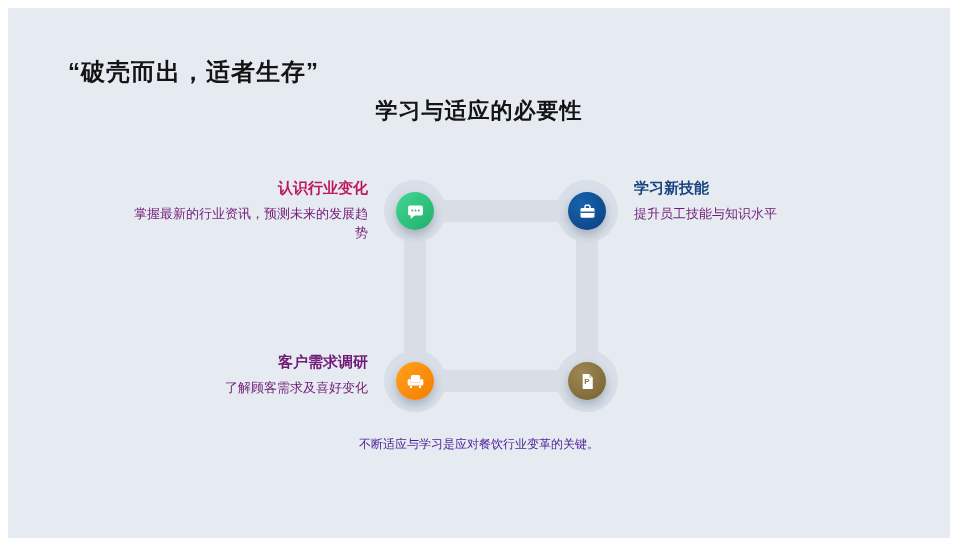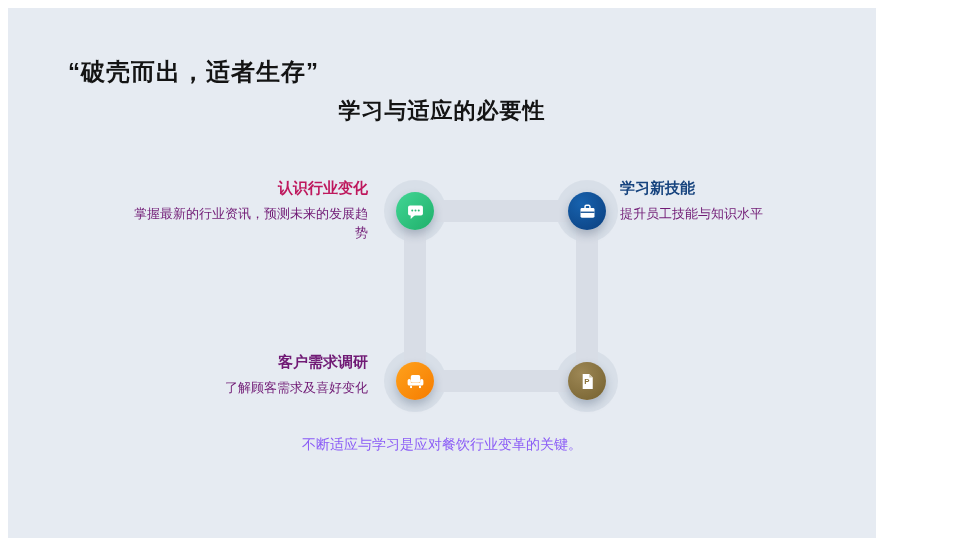--- a/index.html
+++ b/index.html
@@ -5,21 +5,21 @@
   * { margin: 0; padding: 0; box-sizing: border-box; }
   html, body {
     width: 960px; height: 548px;
     background: #ffffff;
     font-family: "Liberation Sans", "DejaVu Sans", sans-serif;
     overflow: hidden;
   }
   .slide {
     position: absolute;
     left: 8px; top: 8px;
-    width: 868px; height: 530px;
+    width: 942px; height: 530px;
     background: #e6ebf2;
   }
   .main-title {
     position: absolute;
     left: 60px; top: 48px;
     font-size: 24px;
     font-weight: bold;
     color: #141414;
     letter-spacing: 1px;
   }
@@ -67,21 +67,21 @@
   .halo-bl { left: 376px; top: 342px; }
   .halo-br { left: 548px; top: 342px; }
   
   .node-text {
     position: absolute;
     width: 240px;
   }
   .node-text.align-right { text-align: right; }
   .node-text.align-left  { text-align: left; }
   .nt-tl { left: 120px; top: 170px; }
-  .nt-tr { left: 612px; top: 170px; }
+  .nt-tr { left: 626px; top: 170px; }
   .nt-bl { left: 120px; top: 344px; }
   .nt-br { left: 626px; top: 344px; }
   .node-title {
     font-size: 15px;
     font-weight: bold;
     line-height: 20px;
   }
   .node-title.c-green  { color: #be185d; }
   .node-title.c-blue   { color: #16437e; }
   .node-title.c-orange { color: #701a75; }
@@ -90,22 +90,22 @@
     margin-top: 6px;
     font-size: 13px;
     line-height: 19px;
     color: #701a75;
   }
   .caption {
     position: absolute;
     left: 0; top: 428px;
     width: 100%;
     text-align: center;
-    font-size: 14px;
-    color: #8b5cf6;
+    font-size: 12px;
+    color: #4c1d95;
     font-family: Liberation Serif, serif;
   }
   .icon-svg { display: block; }
 </style>
 </head>
 <body>
 
 <div class="slide">
 
   <div class="main-title">“破壳而出，适者生存”</div>

